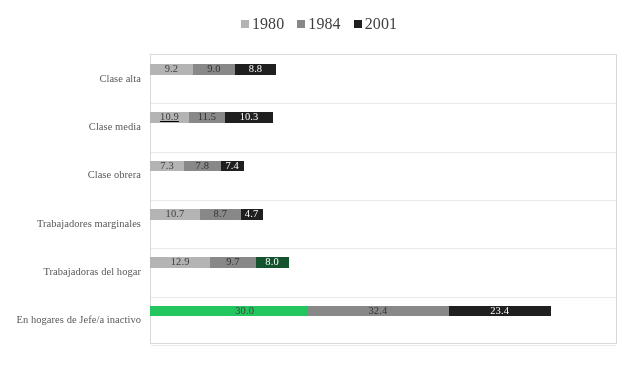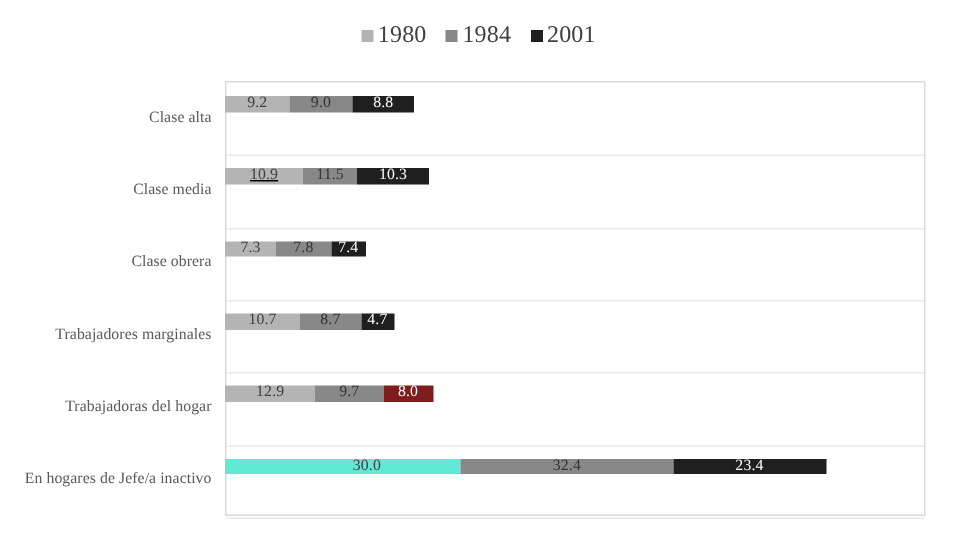--- a/index.html
+++ b/index.html
@@ -160,21 +160,21 @@
             <span class="seg-value" style="color: rgb(51, 51, 51);">9.0</span>
           </div>
           <div class="seg" style="background: rgb(31, 31, 31); width: 41.096px;">
             <span class="seg-value" style="color: rgb(255, 255, 255);">8.8</span>
           </div>
         </div>
       </div>
       <div class="cat-row" style="top: 48.3333px; height: 48.3333px;">
         <div class="cat-label">Clase media</div>
         <div class="bar" style="width: 152.709px;">
-          <div class="seg" style="background: rgb(180, 180, 180); width: 52px; text-decoration: underline;">
+          <div class="seg" style="background: rgb(180, 180, 180); width: 39px; text-decoration: underline;">
             <span class="seg-value" style="color: rgb(64, 64, 64);">10.9</span>
           </div>
           <div class="seg" style="background: rgb(136, 136, 136); width: 36px;">
             <span class="seg-value" style="color: rgb(51, 51, 51);">11.5</span>
           </div>
           <div class="seg" style="background: rgb(31, 31, 31); width: 48.101px;">
             <span class="seg-value" style="color: rgb(255, 255, 255);">10.3</span>
           </div>
         </div>
       </div>
@@ -208,29 +208,29 @@
       </div>
       <div class="cat-row" style="top: 193.333px; height: 48.3333px;">
         <div class="cat-label">Trabajadoras del hogar</div>
         <div class="bar" style="width: 142.902px;">
           <div class="seg" style="background: rgb(180, 180, 180); width: 60.243px;">
             <span class="seg-value" style="color: rgb(64, 64, 64);">12.9</span>
           </div>
           <div class="seg" style="background: rgb(136, 136, 136); width: 45.299px;">
             <span class="seg-value" style="color: rgb(51, 51, 51);">9.7</span>
           </div>
-          <div class="seg" style="background: #7f1d1d; width: 33px;">
+          <div class="seg" style="background: #14532d; width: 33px;">
             <span class="seg-value" style="color: rgb(255, 255, 255);">8.0</span>
           </div>
         </div>
       </div>
       <div class="cat-row" style="top: 241.667px; height: 48.3333px;">
         <div class="cat-label">En hogares de Jefe/a inactivo</div>
         <div class="bar" style="width: 400.686px;">
-          <div class="seg" style="background: #5eead4; width: 166px; padding-left: 32px;">
+          <div class="seg" style="background: #22c55e; width: 166px; padding-left: 32px;">
             <span class="seg-value" style="color: rgb(64, 64, 64);">30.0</span>
           </div>
           <div class="seg" style="background: rgb(136, 136, 136); width: 151.308px;">
             <span class="seg-value" style="color: rgb(51, 51, 51);">32.4</span>
           </div>
           <div class="seg" style="background: rgb(31, 31, 31); width: 109.278px;">
             <span class="seg-value" style="color: rgb(255, 255, 255);">23.4</span>
           </div>
         </div>
       </div>

